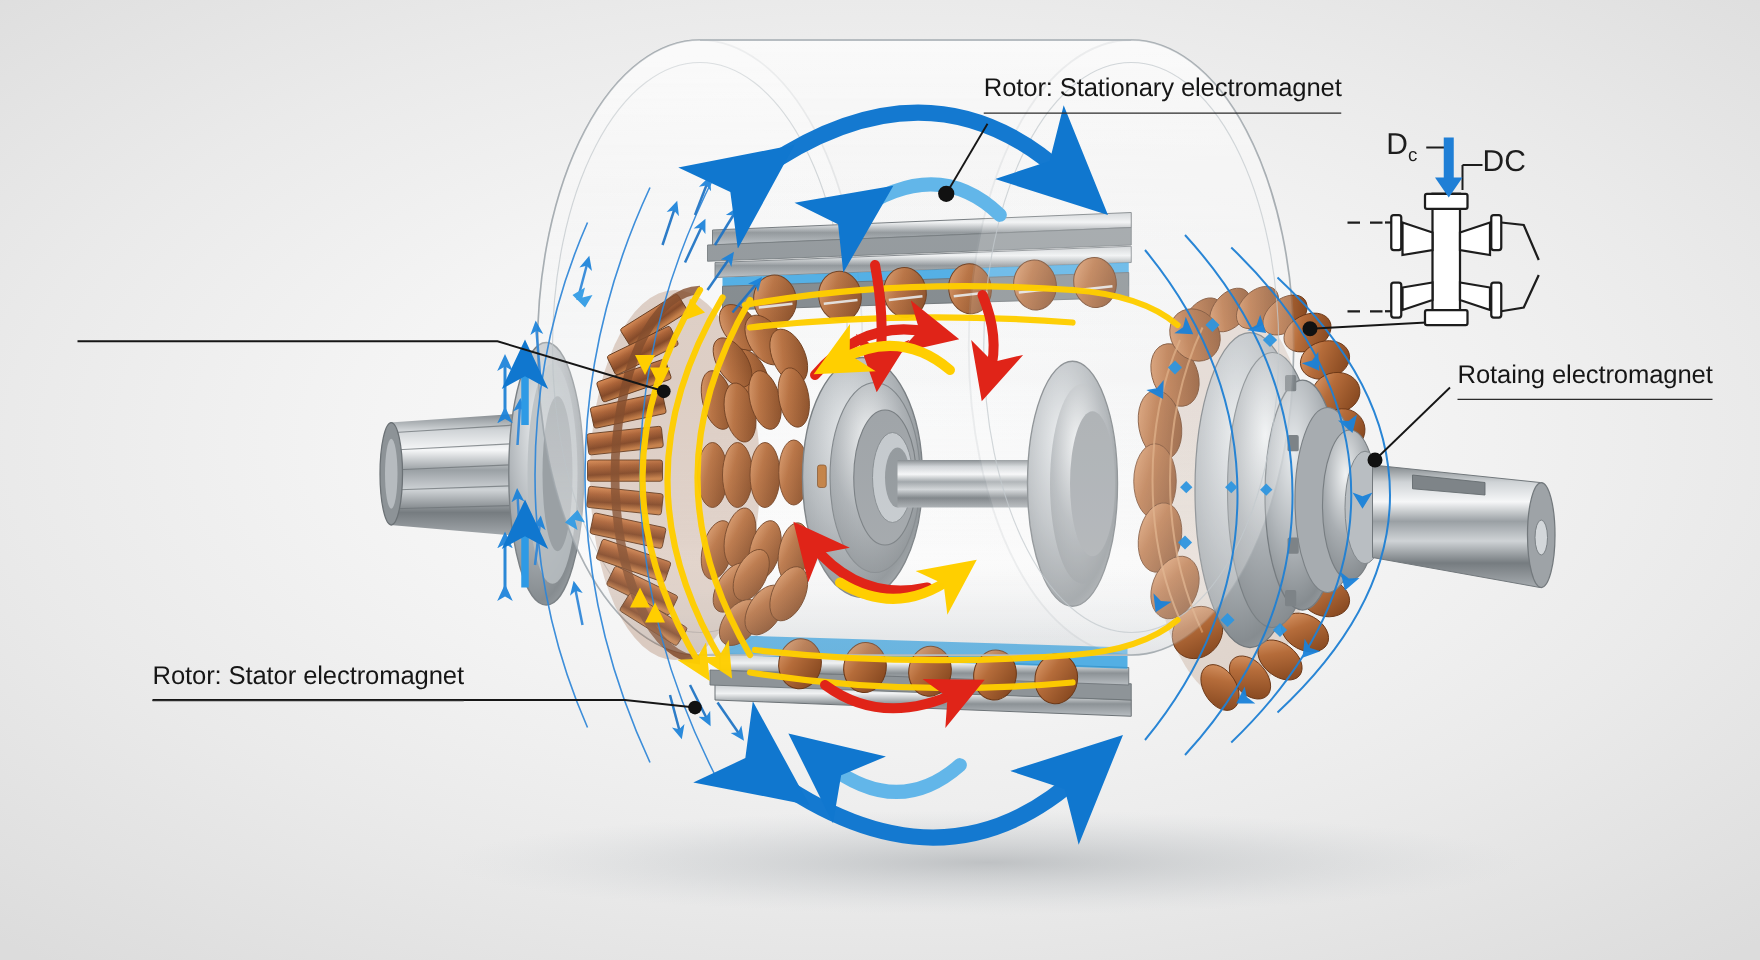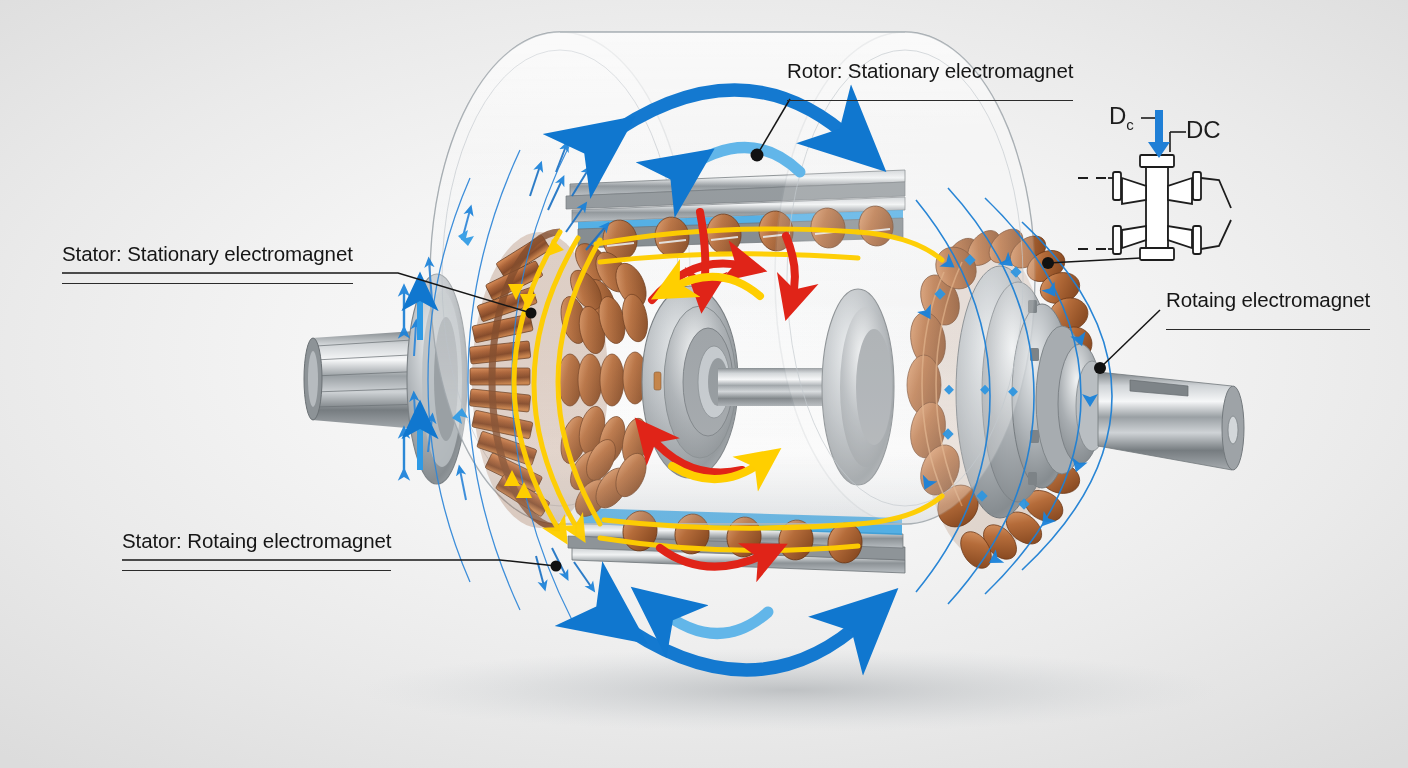--- a/index.html
+++ b/index.html
@@ -11,21 +11,21 @@
       radial-gradient(ellipse 75% 70% at 50% 46%, #fdfdfd 0%, #f4f4f4 38%, #eaeaea 66%, #dcdcdc 100%);
   }
   #stage svg{position:absolute;left:0;top:0;}
   .lbl{
     position:absolute;
     font-family:"Liberation Sans", sans-serif;
     font-size:20.5px;
     color:#161616;
     white-space:nowrap;
     letter-spacing:-0.1px;
-    padding-bottom:17px;
+    padding-bottom:7px;
     border-bottom:1.6px solid #2b2b2b;
     line-height:1.12;
   }
   .dclbl{
     position:absolute;
     font-family:"Liberation Sans", sans-serif;
     color:#1d1d1d;
     font-size:24px;
     white-space:nowrap;
     line-height:1;
@@ -499,23 +499,22 @@
     <line x1="1170" y1="132" x2="1170" y2="152" stroke-width="1.6"></line>
 
     <g stroke="none" fill="#1f7fd6">
       <path d="M1155,110 L1163,110 L1163,142 L1170,142 L1159,158 L1148,142 L1155,142 Z"></path>
     </g>
   </g>
 </svg>
 
 <div class="lbl" style="left:787px; top:60px;">Rotor: Stationary electromagnet</div>
 
-<div class="lbl" style="left:62px; top:243px;">Stator: Stationary electromagnet</div>
-
-<div class="lbl" style="left:122px; top:530px;">Stator: Rotaing electromagnet</div>
+
+<div class="lbl" style="left:122px; top:530px;">Rotor: Stator electromagnet</div>
 
 <div class="lbl" style="left:1166px; top:289px;">Rotaing electromagnet</div>
 
 <div class="dclbl" style="left:1109px; top:104px;">
   <span>D</span><sub>c</sub>
 </div>
 
 <div class="dclbl" style="left:1186px; top:118px;">DC</div>
 
 </div>

